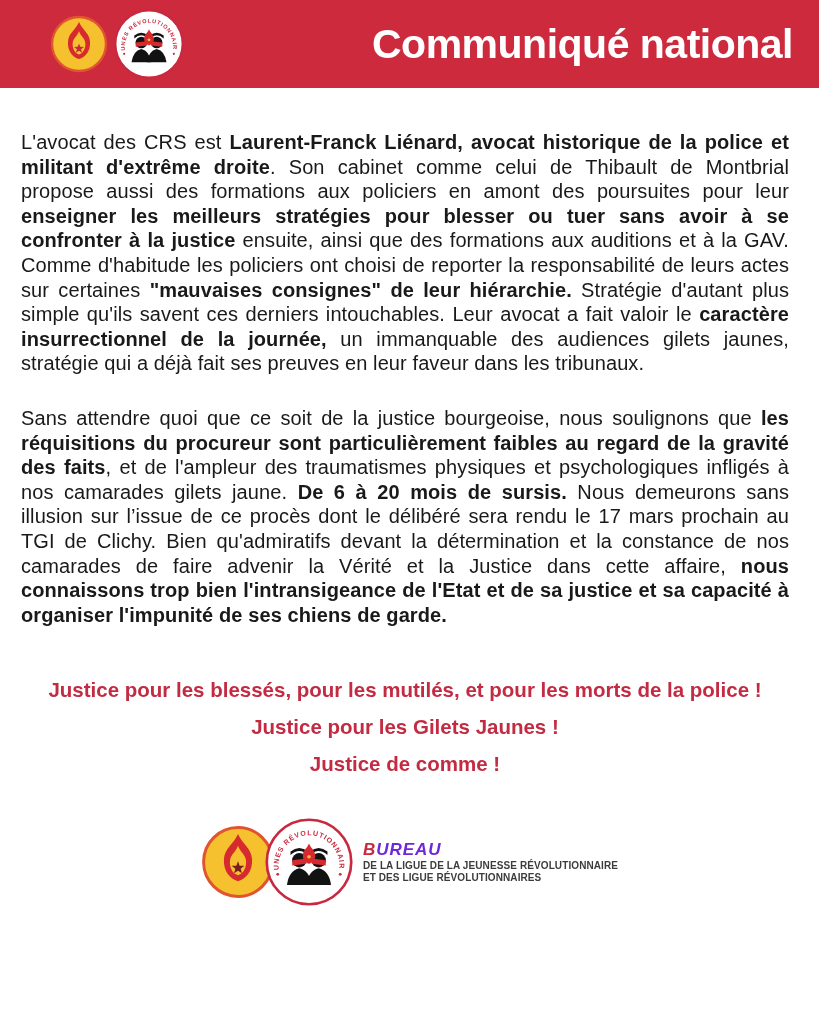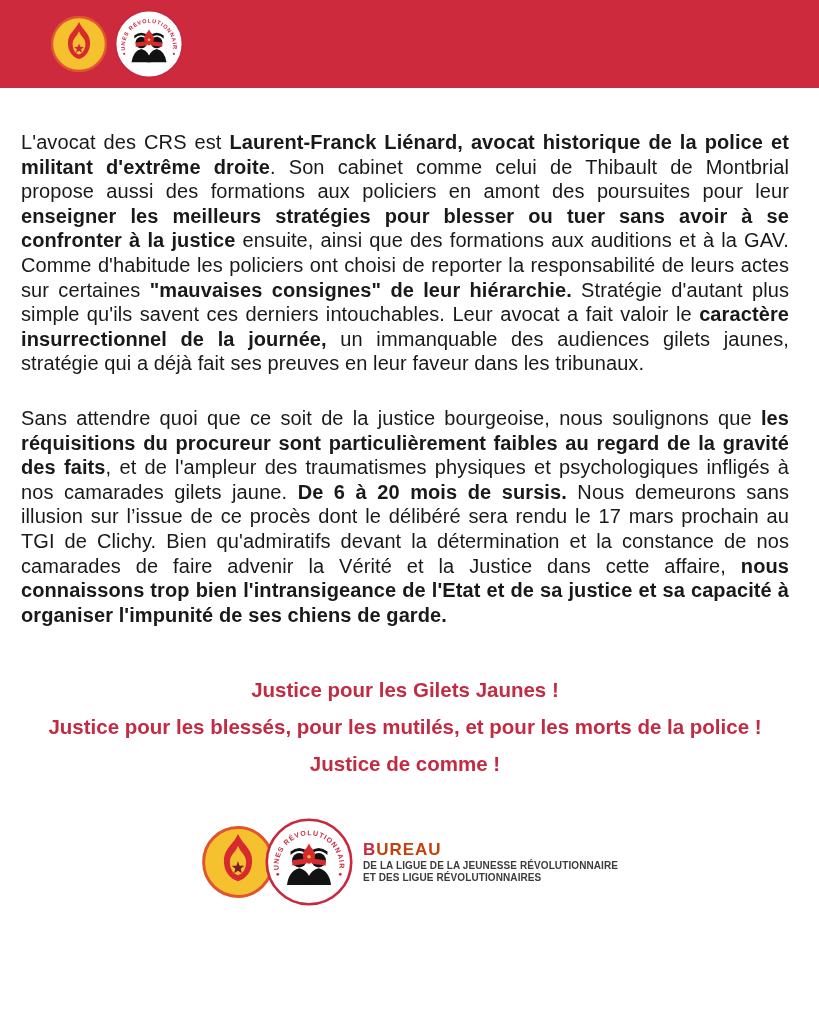--- a/index.html
+++ b/index.html
@@ -48,21 +48,21 @@
   
   .footer{
     margin-top:44px;
     display:flex;align-items:center;justify-content:center;
   }
   .footer .logo-flame{width:74px;height:74px;}
   .footer .logo-roundel{width:88px;height:88px;margin-left:-10px;}
   .footer-text{margin-left:10px;}
   .wordmark-line{
     font-size:17px;font-weight:800;letter-spacing:1px;
-    line-height:18px;color:#c2410c;
+    line-height:18px;color:#6d28d9;font-style:italic;
   }
   .wordmark-line::first-letter{color:#C8293E;}
   .footer-subtitle{
     font-size:10px;font-weight:700;letter-spacing:0.1px;
     line-height:11.5px;color:#3c3c3c;margin-top:1px;
   }
   .footer-subtitle:first-of-type{margin-top:3px;}
 
   svg text{font-family:"Liberation Sans", sans-serif;}
 </style>
@@ -100,29 +100,30 @@
         <path d="M51 42 Q61 33 71 42 L71 38 Q61 30 51 38 Z" fill="#121212"></path>
 
         <path d="M31 48 L47 46 L47 52 L31 54 Z" fill="#D62A2F"></path>
         <path d="M53 46 L69 48 L69 54 L53 52 Z" fill="#D62A2F"></path>
 
         <path d="M50 29 C52.5 35 57 37 57 42.5 C57 48 53.5 51 50 52 C46.5 51 43 48 43 42.5 C43 37 47.5 35 50 29 Z" fill="#D62A2F"></path>
         <circle cx="50" cy="44" r="2" fill="#F5C12E"></circle>
       </svg>
     </div>
 
+    <div class="header-title">Communiqué national</div>
   </div>
 
   <div class="main">
     <p class="para"><span>L'avocat des CRS est </span><b>Laurent-Franck Liénard, avocat historique de la police et militant d'extrême droite</b><span>. Son cabinet comme celui de Thibault de Montbrial propose aussi des formations aux policiers en amont des poursuites pour leur </span><b>enseigner les meilleurs stratégies pour blesser ou tuer sans avoir à se confronter à la justice</b><span> ensuite, ainsi que des formations aux auditions et à la GAV. Comme d'habitude les policiers ont choisi de reporter la responsabilité de leurs actes sur certaines </span><b>"mauvaises consignes" de leur hiérarchie.</b><span> Stratégie d'autant plus simple qu'ils savent ces derniers intouchables. Leur avocat a fait valoir le </span><b>caractère insurrectionnel de la journée,</b><span> un immanquable des audiences gilets jaunes, stratégie qui a déjà fait ses preuves en leur faveur dans les tribunaux.</span></p>
     <p class="para"><span>Sans attendre quoi que ce soit de la justice bourgeoise, nous soulignons que </span><b>les réquisitions du procureur sont particulièrement faibles au regard de la gravité des faits</b><span>, et de l'ampleur des traumatismes physiques et psychologiques infligés à nos camarades gilets jaune. </span><b>De 6 à 20 mois de sursis.</b><span> Nous demeurons sans illusion sur l’issue de ce procès dont le délibéré sera rendu le 17 mars prochain au TGI de Clichy. Bien qu'admiratifs devant la détermination et la constance de nos camarades de faire advenir la Vérité et la Justice dans cette affaire, </span><b>nous connaissons trop bien l'intransigeance de l'Etat et de sa justice et sa capacité à organiser l'impunité de ses chiens de garde.</b></p>
 
     <div class="slogans">
+      <p class="slogan">Justice pour les blessés, pour les mutilés, et pour les morts de la police !</p>
       <p class="slogan">Justice pour les Gilets Jaunes !</p>
-      <p class="slogan">Justice pour les blessés, pour les mutilés, et pour les morts de la police !</p>
       <p class="slogan">Justice de comme !</p>
     </div>
   </div>
 
   <div class="footer">
 
     <svg class="logo-flame" viewBox="0 0 100 100">
       <circle cx="50" cy="50" r="46.5" fill="#F5C12E" stroke="#E0542F" stroke-width="4"></circle>
       <path d="M50 12 C56 26 68 31 69 46 C70 62 61 73 50 76 C39 73 30 62 31 46 C32 31 44 26 50 12 Z" fill="#D62A2F"></path>
       <path d="M50 28 C53 37 61 40 61 50 C61 60 56 66 50 68 C44 66 39 60 39 50 C39 40 47 37 50 28 Z" fill="#F5C12E"></path>

